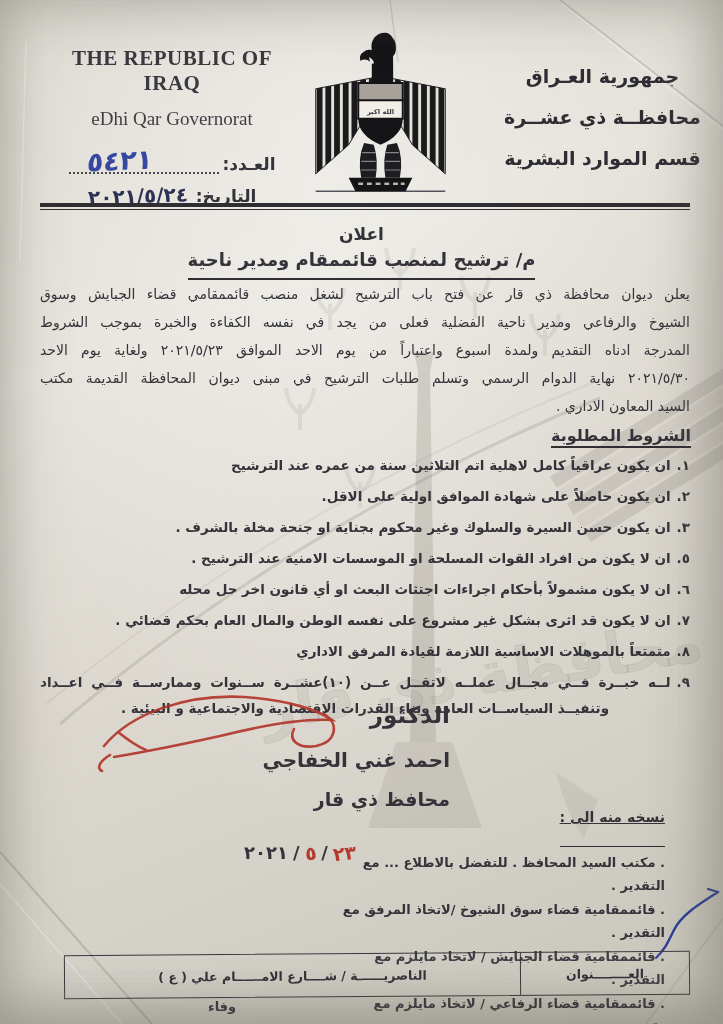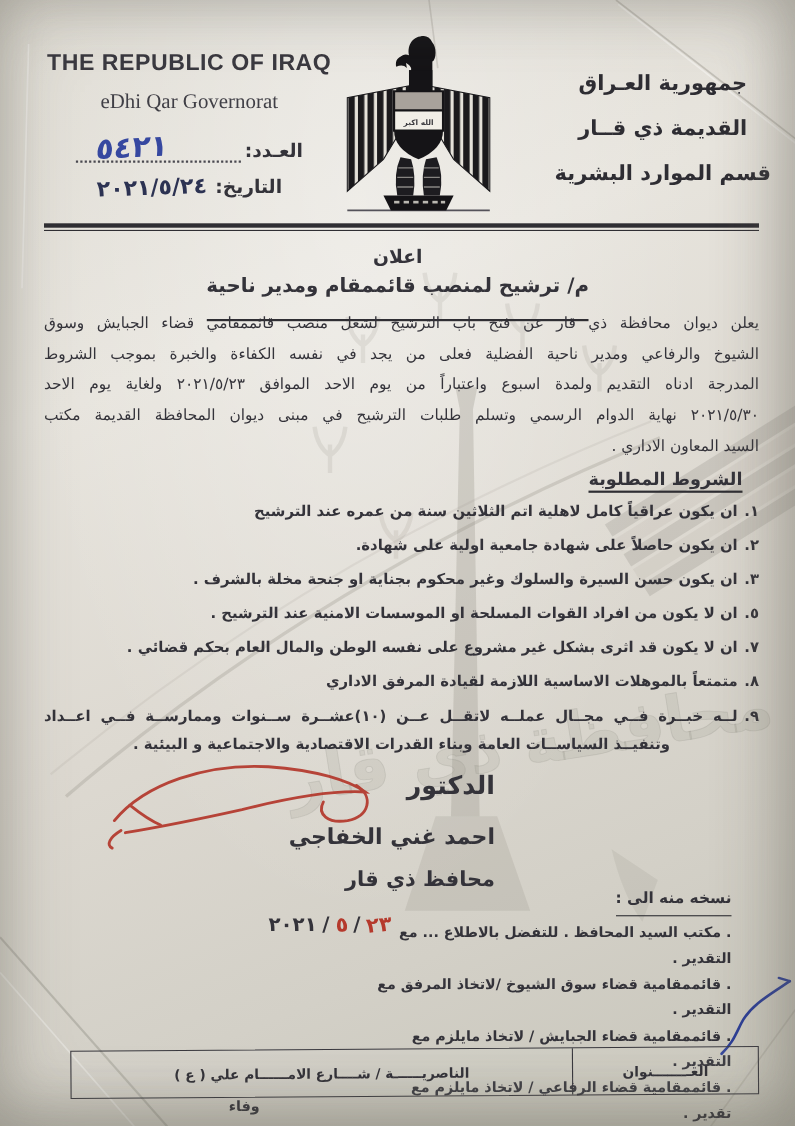--- a/index.html
+++ b/index.html
@@ -7,58 +7,58 @@
     font-family:"DejaVu Sans",sans-serif;color:#34333a;
     background:
       radial-gradient(ellipse at 45% 18%, rgba(255,255,255,.35), rgba(255,255,255,0) 55%),
       linear-gradient(158deg,#dfdcd4 0%,#e7e4dd 30%,#ddd9d1 55%,#d3d0c7 78%,#c6c4b9 100%);}
   .page::after{content:"";position:absolute;inset:0;pointer-events:none;
     box-shadow:inset 0 0 70px rgba(95,93,84,.30), inset -25px 0 55px rgba(120,118,108,.18), inset 0 -20px 45px rgba(100,98,88,.22);}
   .abs{position:absolute;}
   .rtl{direction:rtl;unicode-bidi:plaintext;}
   
   .hdr-left{left:42px;top:46px;width:260px;text-align:center;}
-  .eng1{font-family:Liberation Sans, sans-serif;font-weight:bold;font-size:21px;letter-spacing:.5px;color:#3a3940;}
+  .eng1{font-family:Liberation Serif, serif;font-weight:bold;font-size:21px;letter-spacing:.5px;color:#3a3940;}
   .eng2{font-family:"Liberation Serif","DejaVu Serif",serif;font-size:19px;margin-top:12px;color:#403f46;}
   .numrow{margin-top:16px;direction:rtl;display:flex;align-items:flex-end;justify-content:center;gap:4px;font-weight:bold;font-size:17px;}
   .dotline{display:inline-block;width:150px;border-bottom:2px dotted #4a4950;text-align:center;position:relative;height:26px;}
   .ink-num{position:absolute;left:18px;bottom:-4px;color:#3648a0;font-size:27px;font-weight:bold;letter-spacing:7px;transform:rotate(-3deg) skewX(-8deg);white-space:nowrap;}
   .daterow{margin-top:10px;direction:rtl;display:flex;align-items:center;justify-content:center;gap:8px;font-weight:bold;font-size:17px;}
   .ink-date{color:#2c3252;font-size:20px;font-weight:bold;transform:rotate(-2deg);letter-spacing:2px;}
   .hdr-right{right:18px;top:56px;width:205px;text-align:center;font-weight:bold;font-size:19px;line-height:2.15;color:#2e2d33;}
   .emblem{left:308px;top:28px;}
   
   .rule{left:40px;top:203px;width:650px;border-top:4px solid #2f2e33;}
   .rule::after{content:"";display:block;margin-top:2px;border-top:1.5px solid #2f2e33;}
   
   .title{left:0;top:224px;width:100%;text-align:center;font-weight:bold;font-size:17px;}
   .subject{left:0;top:249px;width:100%;text-align:center;}
-  .subject span{font-weight:bold;font-size:18px;border-bottom:2.5px solid #2f2e33;padding-bottom:20px;}
+  .subject span{font-weight:bold;font-size:18px;border-bottom:2.5px solid #2f2e33;padding-bottom:8px;}
   
   .body{left:40px;top:280px;width:650px;font-size:14px;font-weight:400;line-height:28px;}
   .bl{text-align:justify;text-align-last:justify;}
   .bl.last{text-align:right;text-align-last:right;}
   
-  .cond-h{right:48px;top:426px;}
+  .cond-h{right:32px;top:426px;}
   .cond-h span{font-weight:bold;font-size:16px;border-bottom:2px solid #2f2e33;padding-bottom:1px;}
   .conds{left:40px;top:452px;width:650px;font-size:13.5px;font-weight:600;line-height:26px;}
   .cond{margin-bottom:5px;}
   .cond .n{font-weight:bold;margin-left:6px;}
   .cond.two{text-align:justify;text-align-last:center;}
   
   .sig{left:150px;top:702px;width:300px;text-align:right;}
   .sig-title{font-weight:bold;font-size:23px;}
   .sig-name{font-weight:bold;font-size:20px;margin-top:20px;}
   .sig-pos{font-weight:bold;font-size:19px;margin-top:16px;}
-  .sig-date{margin-top:20px;direction:ltr;display:flex;justify-content:center;gap:5px;font-weight:bold;font-size:18px;}
+  .sig-date{margin-top:32px;direction:ltr;display:flex;justify-content:center;gap:5px;font-weight:bold;font-size:18px;}
   .red{color:#b5392c;transform:rotate(-6deg);font-size:19px;}
   .scribble{left:88px;top:682px;}
   
   .copies{right:58px;top:806px;width:330px;text-align:right;font-size:13px;font-weight:600;line-height:23.5px;}
-  .cop-h{margin-left:42px;display:inline-block;font-weight:bold;font-size:14px;border-bottom:1.5px solid #2f2e33;padding-bottom:2px;margin-bottom:4px;}
+  .cop-h{margin-left:42px;display:inline-block;font-weight:bold;font-size:14px;border-bottom:1.5px solid #2f2e33;padding-bottom:16px;margin-bottom:4px;text-decoration:underline;}
   .bluemark{right:0;top:886px;}
   
   .ftable{left:64px;top:953px;width:624px;height:42px;border:1.6px solid #3a393f;display:flex;direction:rtl;transform:rotate(-.4deg);background:rgba(255,255,255,.06);}
   .fcell1{width:168px;border-left:1.6px solid #3a393f;display:flex;align-items:center;justify-content:center;font-weight:bold;font-size:12.5px;}
   .fcell2{flex:1;display:flex;align-items:center;justify-content:center;font-weight:bold;font-size:12.5px;}
   .typist{left:208px;top:999px;font-size:13px;font-weight:600;}
   .wm{left:0;top:0;pointer-events:none;}
 </style>
 </head>
 <body>
@@ -144,21 +144,21 @@
         <rect x="61" y="159" width="5" height="2.5"></rect>
       <rect x="70" y="159" width="5" height="2.5"></rect>
         <rect x="79" y="159" width="5" height="2.5"></rect>
       <rect x="88" y="159" width="5" height="2.5"></rect>
         <rect x="96" y="159" width="4" height="2.5"></rect>
     </g>
   </svg>
 
   <div class="abs hdr-right rtl">
     <div>جمهورية العـراق</div>
-    <div>القديمة ذي قــار</div>
+    <div>محافظــة ذي عشــرة</div>
     <div>قسم الموارد البشرية</div>
   </div>
 
   <div class="abs rule"></div>
 
   <div class="abs title">اعلان</div>
   <div class="abs subject">
     <span>م/ ترشيح لمنصب قائممقام ومدير ناحية</span>
   </div>
 
@@ -169,23 +169,24 @@
     <div class="bl">٢٠٢١/٥/٣٠ نهاية الدوام الرسمي وتسلم طلبات الترشيح في مبنى ديوان المحافظة القديمة مكتب</div>
     <div class="bl last">السيد المعاون الاداري .</div>
   </div>
 
   <div class="abs cond-h rtl">
     <span>الشروط المطلوبة</span>
   </div>
 
   <div class="abs conds rtl">
     <div class="cond"><span class="n">١.</span><span>ان يكون عراقياً كامل لاهلية اتم الثلاثين سنة من عمره عند الترشيح</span></div>
-    <div class="cond"><span class="n">٢.</span><span>ان يكون حاصلاً على شهادة جامعية اولية على شهادة.</span></div>
+    <div class="cond"><span class="n">٢.</span><span>ان يكون حاصلاً على شهادة الموافق اولية على الاقل.</span></div>
     <div class="cond"><span class="n">٣.</span><span>ان يكون حسن السيرة والسلوك وغير محكوم بجناية او جنحة مخلة بالشرف .</span></div>
     <div class="cond"><span class="n">٥.</span><span>ان لا يكون  من افراد القوات المسلحة او الموسسات الامنية عند الترشيح .</span></div>
+    <div class="cond"><span class="n">٦.</span><span>ان لا يكون مشمولاً بأحكام اجراءات اجتثاث البعث او أي قانون اخر حل محله</span></div>
     <div class="cond"><span class="n">٧.</span><span>ان لا يكون قد اثرى بشكل غير مشروع على نفسه الوطن والمال العام بحكم قضائي .</span></div>
     <div class="cond"><span class="n">٨.</span><span>متمتعاً بالموهلات الاساسية اللازمة لقيادة المرفق الاداري</span></div>
     <div class="cond two"><span class="n">٩.</span><span>لــه خبــرة فــي مجــال عملــه لاتقــل عــن (١٠)عشــرة ســنوات وممارســة فــي اعــداد وتنفيــذ السياســات العامة وبناء القدرات الاقتصادية والاجتماعية و البيئية .</span></div>
   </div>
 
   <svg class="abs scribble" width="270" height="95" viewBox="0 0 270 95">
     <g stroke="#b23327" stroke-width="2.6" fill="none" opacity="0.9" stroke-linecap="round">
       <path d="M16,64 C44,30 100,12 156,15 C200,18 230,28 244,38 C214,36 172,44 132,54 C96,62 56,70 26,75"></path>
       <path d="M236,32 C252,42 248,60 228,64 C210,67 200,58 206,47"></path>
       <path d="M30,50 C40,58 48,64 58,68"></path>

